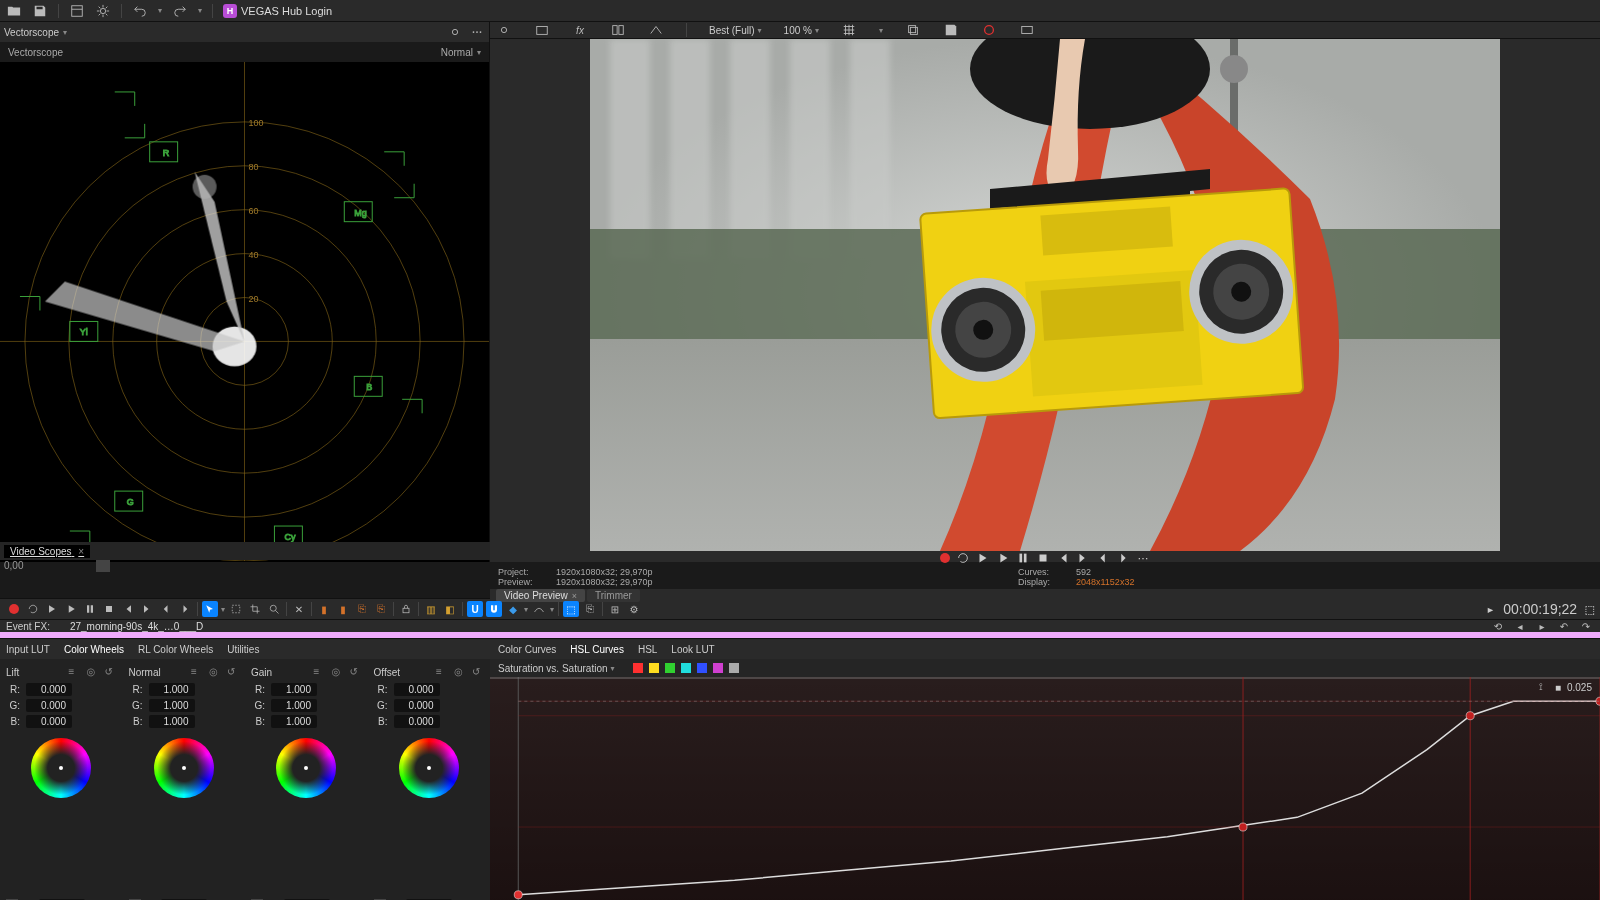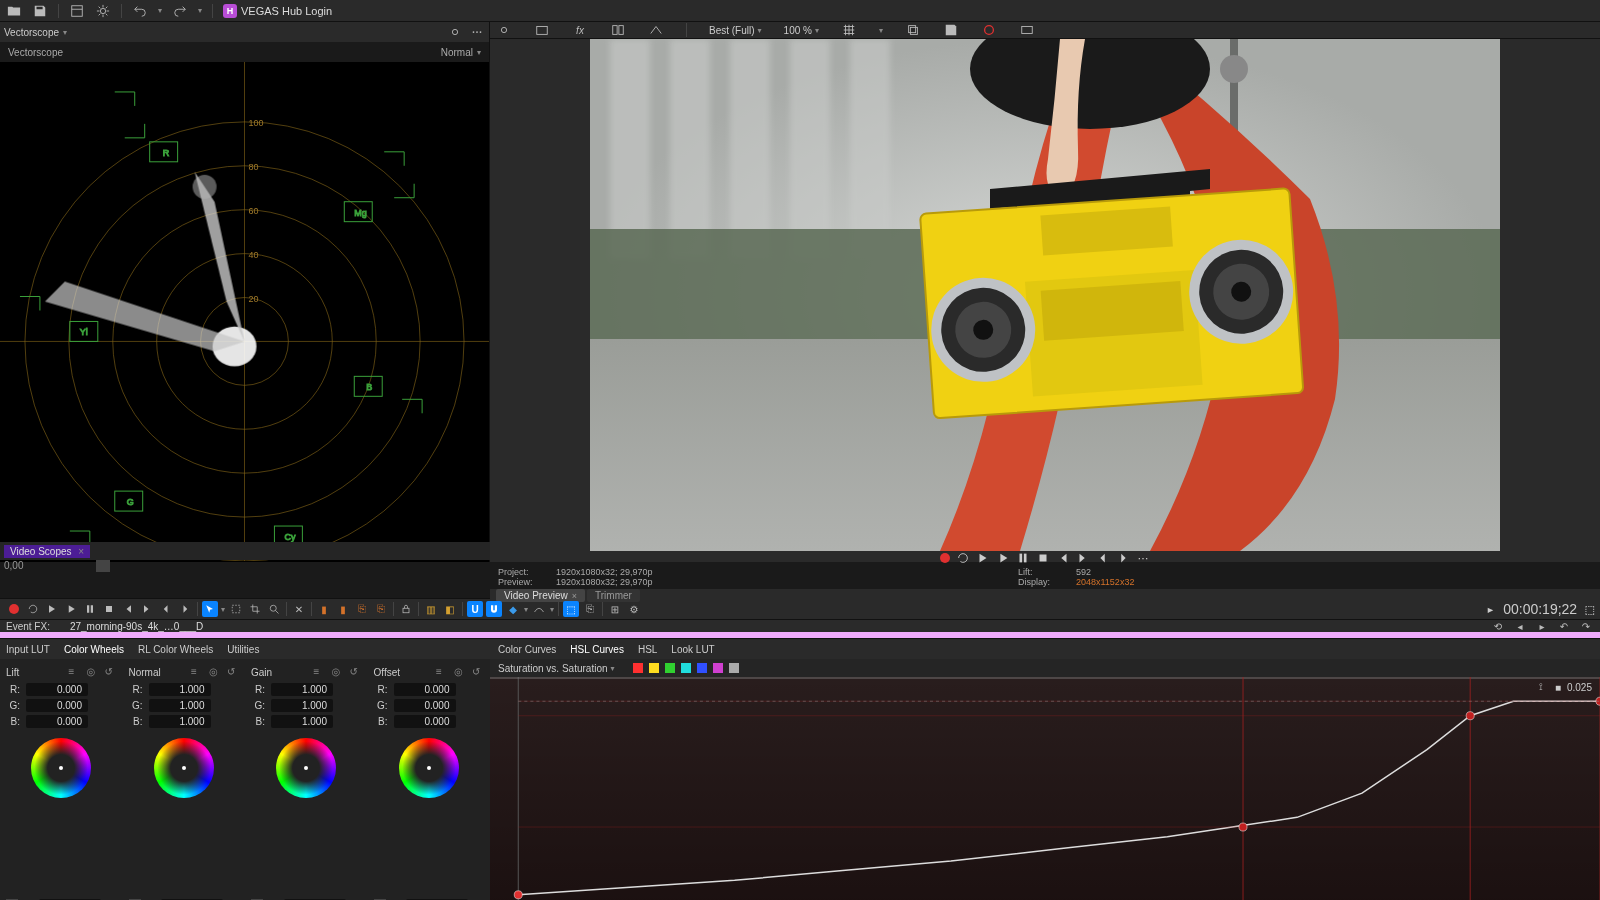--- a/index.html
+++ b/index.html
@@ -27,21 +27,21 @@
 .rec-dot { width:10px; height:10px; background:#e03030; border-radius:50%; }
 .info-rows { font-size: 9px; color:#aaa; padding: 2px 8px; display:flex; flex-direction:column; gap:1px; }
 .info-row { display:flex; gap:12px; }
 .info-row .lab { min-width:46px; }
 .info-val-hot { color:#d4722a; }
 .preview-tabs { height:18px; background:#2a2a2a; display:flex; align-items:center; gap:2px; padding:0 6px; font-size:10px; }
 .tab { background:#444; padding:1px 8px; border-radius:2px; color:#ddd; cursor:pointer; display:flex; align-items:center; gap:4px; }
 .tab .x { font-size:9px; color:#999; }
 
 .panel-tab-row { height:18px; background:#252525; display:flex; align-items:center; font-size:10px; padding:0 4px; }
-.panel-tab { background:#4c1d95; padding:1px 6px; color:#ddd; cursor:pointer; }
+.panel-tab { background:#000000; padding:1px 6px; color:#ddd; cursor:pointer;text-decoration:underline; }
 
 .timeline-bar { height: 22px; background: #2a2a2a; display: flex; align-items: center; padding: 0 6px; gap: 4px; font-size:10px; border-top:1px solid #111; border-bottom:1px solid #111; }
 .timeline-bar .grp { display:flex; align-items:center; gap:3px; }
 .tool-btn { width:16px; height:16px; display:inline-flex; align-items:center; justify-content:center; cursor:pointer; color:#bbb; }
 .tool-btn svg { width:12px; height:12px; }
 .tool-btn.active { background:#0a84ff; color:#fff; border-radius:2px; }
 .tool-btn.u { background:#0a84ff; color:#fff; border-radius:2px; font-weight:bold; font-size:10px; }
 .tc-display { margin-left:auto; color:#ccc; font-family:monospace; font-size:14px; }
 
 .fx-bar { height:18px; background:#2a2a2a; display:flex; align-items:center; padding:0 6px; font-size:10px; gap:20px; border-bottom:6px solid #f0abfc; }
@@ -51,21 +51,21 @@
 .wheels-panel { width:490px; background:#222; display:flex; flex-direction:column; }
 .wheels-tabs { height:20px; background:#2a2a2a; display:flex; gap:14px; align-items:center; padding:0 6px; font-size:10px; }
 .wheels-tabs .t { cursor:pointer; color:#ccc; }
 .wheels-row { flex:1; display:flex; }
 .wheel-block { flex:1; padding:4px 6px; display:flex; flex-direction:column; }
 .wheel-head { display:flex; align-items:center; gap:6px; font-size:10px; color:#ccc; height:18px; }
 .wheel-head .ico { width:12px; height:12px; color:#888; cursor:pointer; }
 .rgb-rows { display:flex; flex-direction:column; gap:3px; margin-top:2px; font-size:10px; }
 .rgb-row { display:flex; align-items:center; gap:6px; }
 .rgb-row .ch { width:14px; text-align:right; color:#ccc; }
-.rgb-val { background:#111; padding:1px 6px; width:62px; text-align:right; border-radius:2px; color:#ddd; }
+.rgb-val { background:#111; padding:1px 6px; width:46px; text-align:right; border-radius:2px; color:#ddd; }
 .color-wheel { width:60px; height:60px; border-radius:50%; margin:10px auto 0; position:relative; background: conic-gradient(red, magenta, blue, cyan, lime, yellow, red); }
 .color-wheel::after { content:''; position:absolute; inset:3px; border-radius:50%; background: radial-gradient(circle, #222 0%, #222 35%, transparent 70%); }
 .wheel-dot { position:absolute; width:4px; height:4px; background:#fff; border-radius:50%; top:50%; left:50%; transform:translate(-50%,-50%); z-index:2; }
 .wheel-foot { display:flex; align-items:center; gap:6px; font-size:10px; margin-top:auto; height:20px; }
 .wheel-foot .sq { width:12px; height:12px; background:#111; border:1px solid #444; }
 
 .curves-panel { flex:1; background:#222; display:flex; flex-direction:column; }
 .curves-tabs { height:20px; background:#2a2a2a; display:flex; align-items:center; gap:14px; padding:0 8px; font-size:10px; }
 .curves-tabs .t { cursor:pointer; color:#ccc; }
 .curves-tabs .t.active { color:#fff; }
@@ -375,21 +375,21 @@
               <span class="lab">Project:</span>
               <span>1920x1080x32; 29,970p</span>
             </div>
           <div class="info-row">
               <span class="lab">Preview:</span>
               <span>1920x1080x32; 29,970p</span>
             </div>
         </div>
         <div>
           <div class="info-row">
-              <span class="lab">Lift:</span>
+              <span class="lab">Curves:</span>
               <span>592</span>
             </div>
           <div class="info-row">
               <span class="lab">Display:</span>
               <span class="info-val-hot">2048x1152x32</span>
             </div>
         </div>
       </div>
     </div>
     <div class="preview-tabs">

